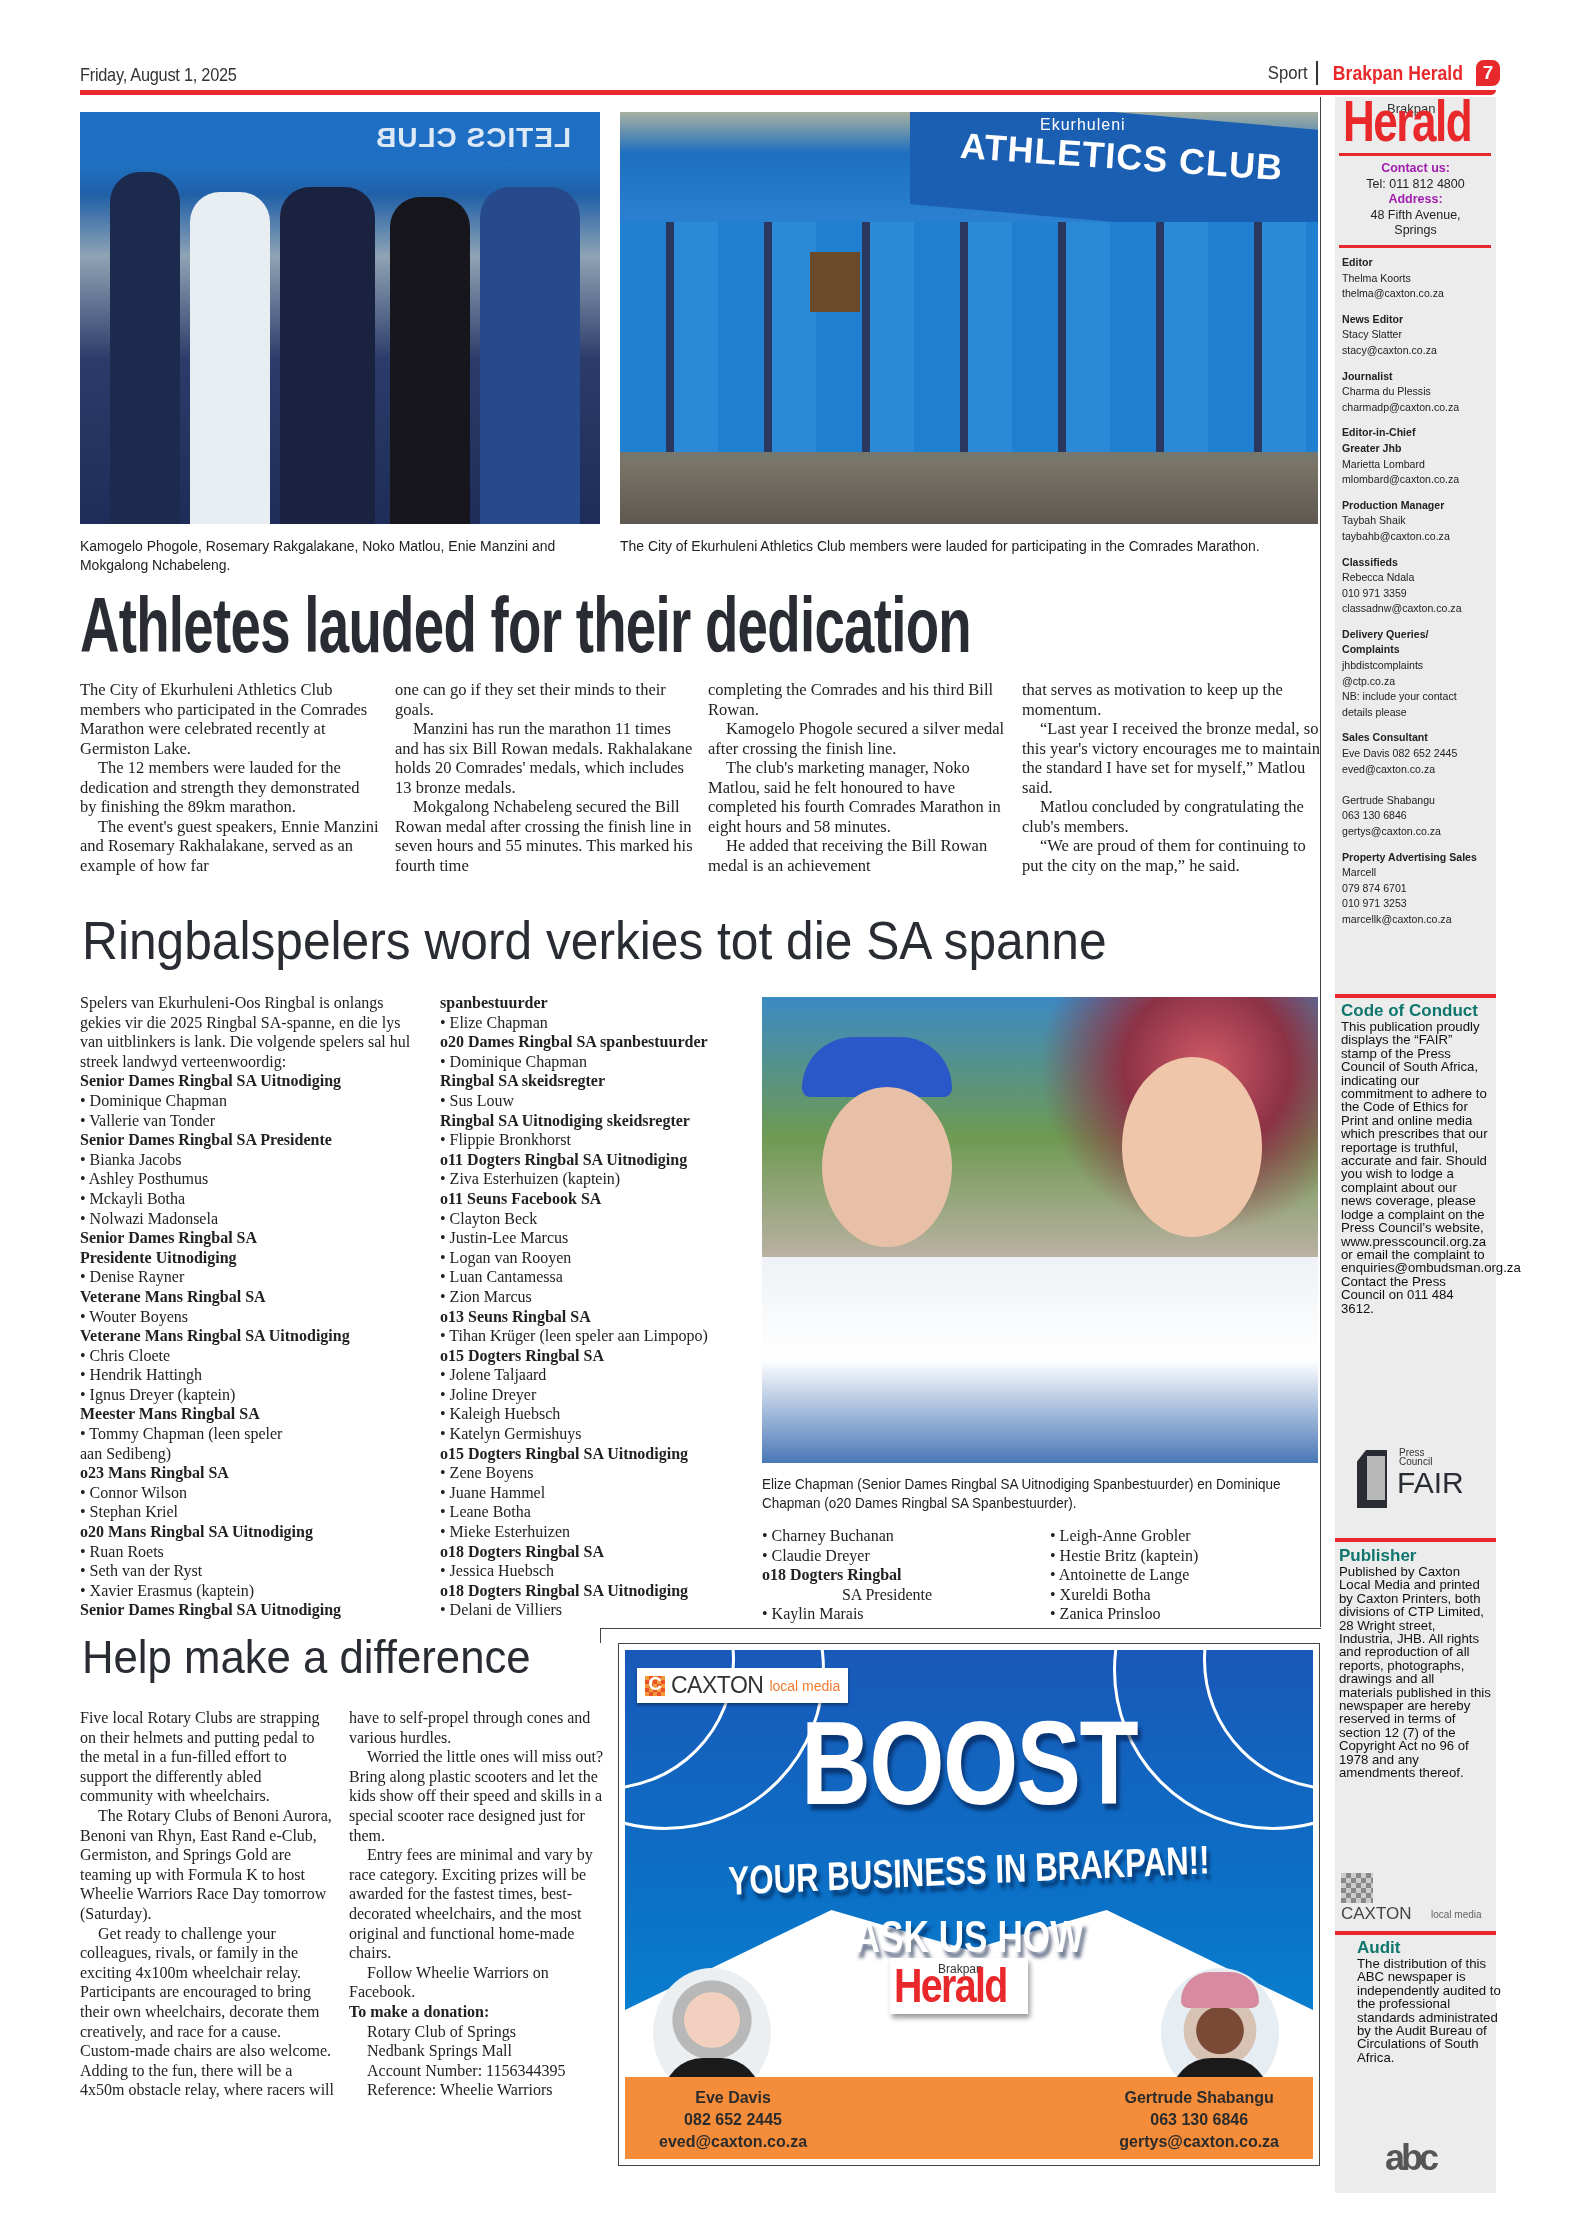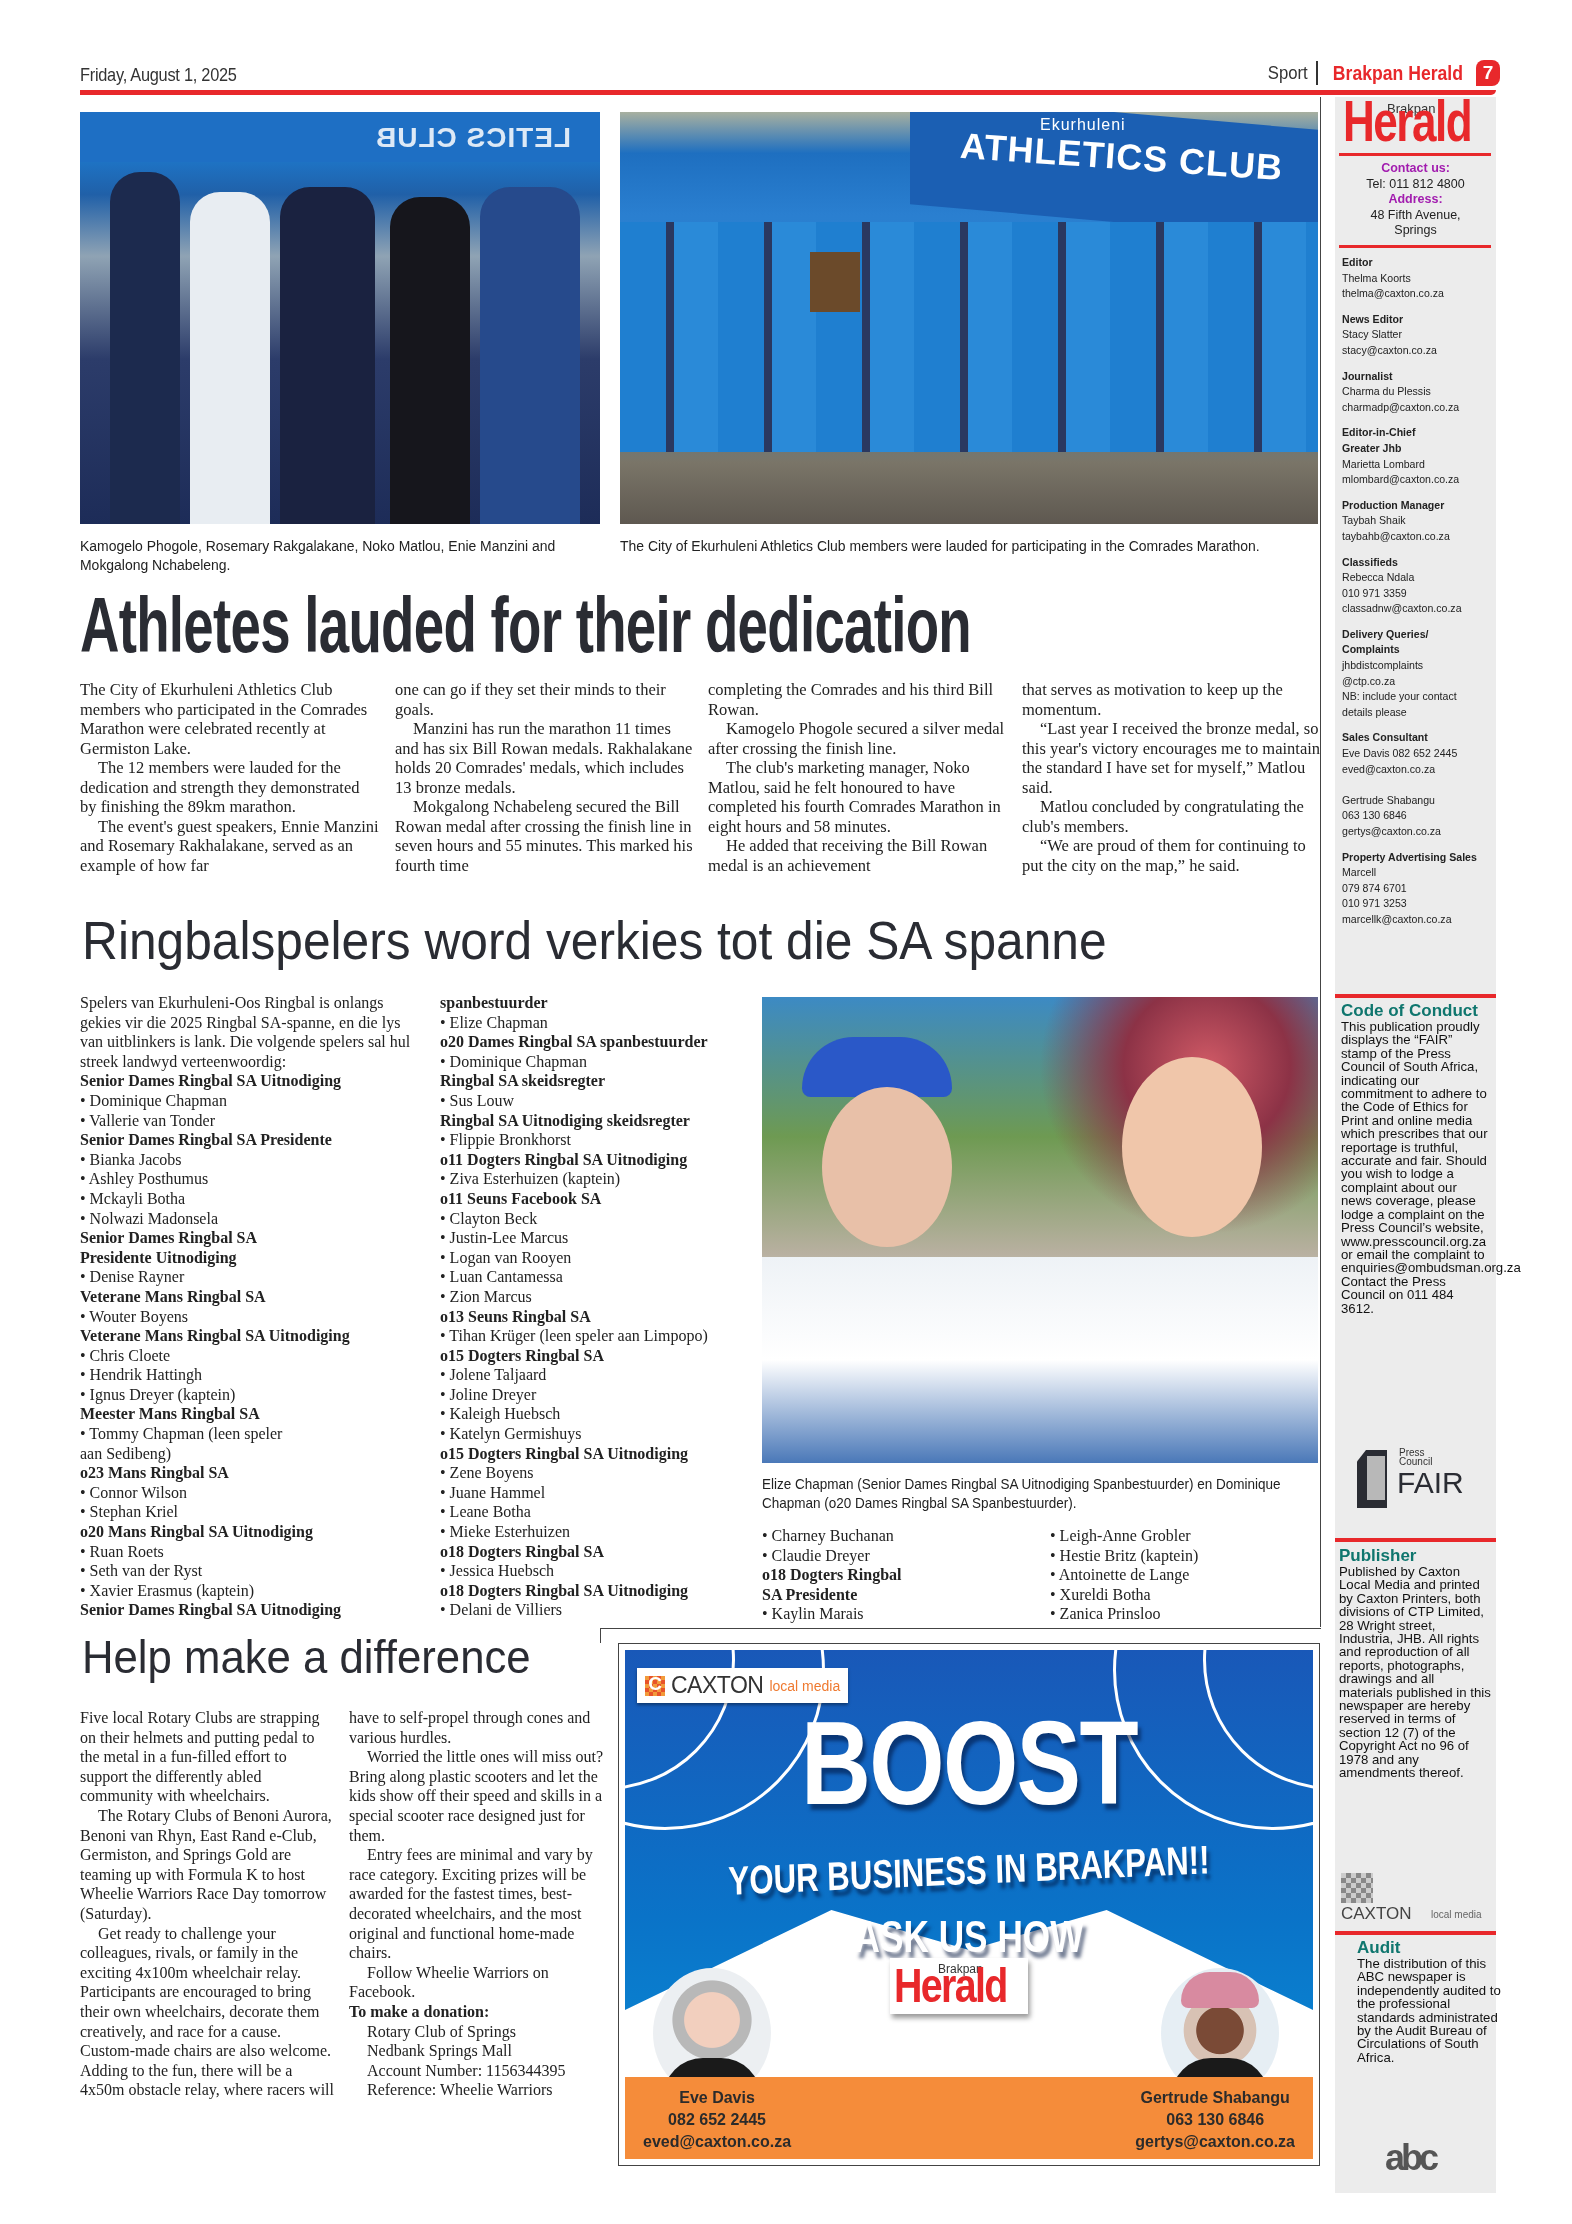--- a/index.html
+++ b/index.html
@@ -34,21 +34,21 @@
 .ad{left:618px;top:1643px;width:702px;height:523px;border:1px solid #444;padding:6px;background:#fff}
 .ad-inner{position:relative;width:100%;height:100%;background:#fff;overflow:hidden}
 .ad-blue{position:absolute;left:0;top:0;width:100%;height:380px;background:linear-gradient(180deg,#1958b8 0%,#0a73c8 70%,#0a80cf 100%);clip-path:polygon(0 0,100% 0,100% 360px,70% 260px,50% 300px,30% 260px,0 360px)}
 .ring{position:absolute;border:3px solid #fff;border-radius:50%}
 .caxton-ad{position:absolute;left:12px;top:18px;background:#fff;padding:4px 8px;display:flex;align-items:center;gap:6px;box-shadow:0 2px 3px rgba(0,0,0,.4)}
 .cx-logo{width:20px;height:20px;background:repeating-conic-gradient(#e8532a 0 25%,#f29a3a 0 50%) 0 0/8px 8px;position:relative}
 .cx-logo:after{content:"C";position:absolute;left:0;top:-3px;width:20px;text-align:center;color:#fff;font-family:"Liberation Sans",sans-serif;font-weight:bold;font-size:19px}
 .cx-word{font-family:"Liberation Sans",sans-serif;font-size:23px;color:#333;letter-spacing:-0.5px}
 .cx-sub{font-family:"Liberation Sans",sans-serif;font-size:14px;color:#ef7a30}
 .boost{position:absolute;left:0;width:100%;text-align:center;font-family:"Liberation Sans",sans-serif;font-weight:bold;color:#fff;text-shadow:4px 6px 4px rgba(0,20,60,.55);white-space:nowrap}
-.ad-orange{position:absolute;left:0;bottom:0;width:100%;height:82px;background:#f58c3a;display:flex;justify-content:space-between;padding:0 18px}
+.ad-orange{position:absolute;left:0;bottom:0;width:100%;height:82px;background:#f58c3a;display:flex;justify-content:space-between;padding:0 34px}
 .ad-contact{font-family:"Liberation Sans",sans-serif;font-weight:bold;font-size:16px;line-height:22px;color:#2b2b2b;text-align:center;padding-top:10px}
 .portrait{position:absolute;border-radius:50%;overflow:hidden}
 .herald-ad{position:absolute;left:265px;top:308px;width:138px;height:56px;background:#fff;box-shadow:2px 4px 5px rgba(0,0,0,.4);font-family:"Liberation Sans",sans-serif}
 
 .sidebar{left:1335px;top:97px;width:161px;height:2096px;background:#ececec}
 .side-rule{position:absolute;left:0;width:161px;height:4px;background:#e8282b}
 .sb-logo-small{font-family:"Liberation Sans",sans-serif;font-size:13px;color:#333}
 .sb-logo-big{font-family:"Liberation Sans",sans-serif;font-weight:bold;color:#e8282b;letter-spacing:-2px}
 .sb-center{position:absolute;left:0;width:161px;text-align:center;font-family:"Liberation Sans",sans-serif;font-size:12.5px;line-height:15.6px;color:#222}
 .sb-red{color:#a21caf;font-weight:bold}
@@ -191,21 +191,21 @@
   <div style="position:absolute;left:0;top:260px;width:556px;height:206px;background:linear-gradient(180deg,#eef2f6 0%,#ffffff 50%,#4a78b8 100%)"></div>
   <div style="position:absolute;left:60px;top:90px;width:130px;height:160px;background:#e8c0a8;border-radius:50%"></div>
   <div style="position:absolute;left:360px;top:60px;width:140px;height:180px;background:#f0c6aa;border-radius:50%"></div>
 </div>
 <div class="abs caption" style="left:762px;top:1474px;width:620px;font-size:15px">Elize Chapman (Senior Dames Ringbal SA Uitnodiging Spanbestuurder) en Dominique Chapman (o20 Dames Ringbal SA Spanbestuurder).</div>
 <div class="abs list" style="left:762px;top:1526px;width:250px">
   <div id="r-col3">
       <div>• Charney Buchanan</div>
       <div>• Claudie Dreyer</div>
       <div style="font-weight: bold;">o18 Dogters Ringbal</div>
-      <div style="font-weight: bold;">SA Presidente</div>
+      <div style="font-weight: normal; text-align: center;">SA Presidente</div>
       <div>• Kaylin Marais</div>
     </div>
 </div>
 <div class="abs list" style="left:1050px;top:1526px;width:260px">
   <div id="r-col4">
       <div>• Leigh-Anne Grobler</div>
       <div>• Hestie Britz (kaptein)</div>
       <div>• Antoinette de Lange</div>
       <div>• Xureldi Botha</div>
       <div>• Zanica Prinsloo</div>

